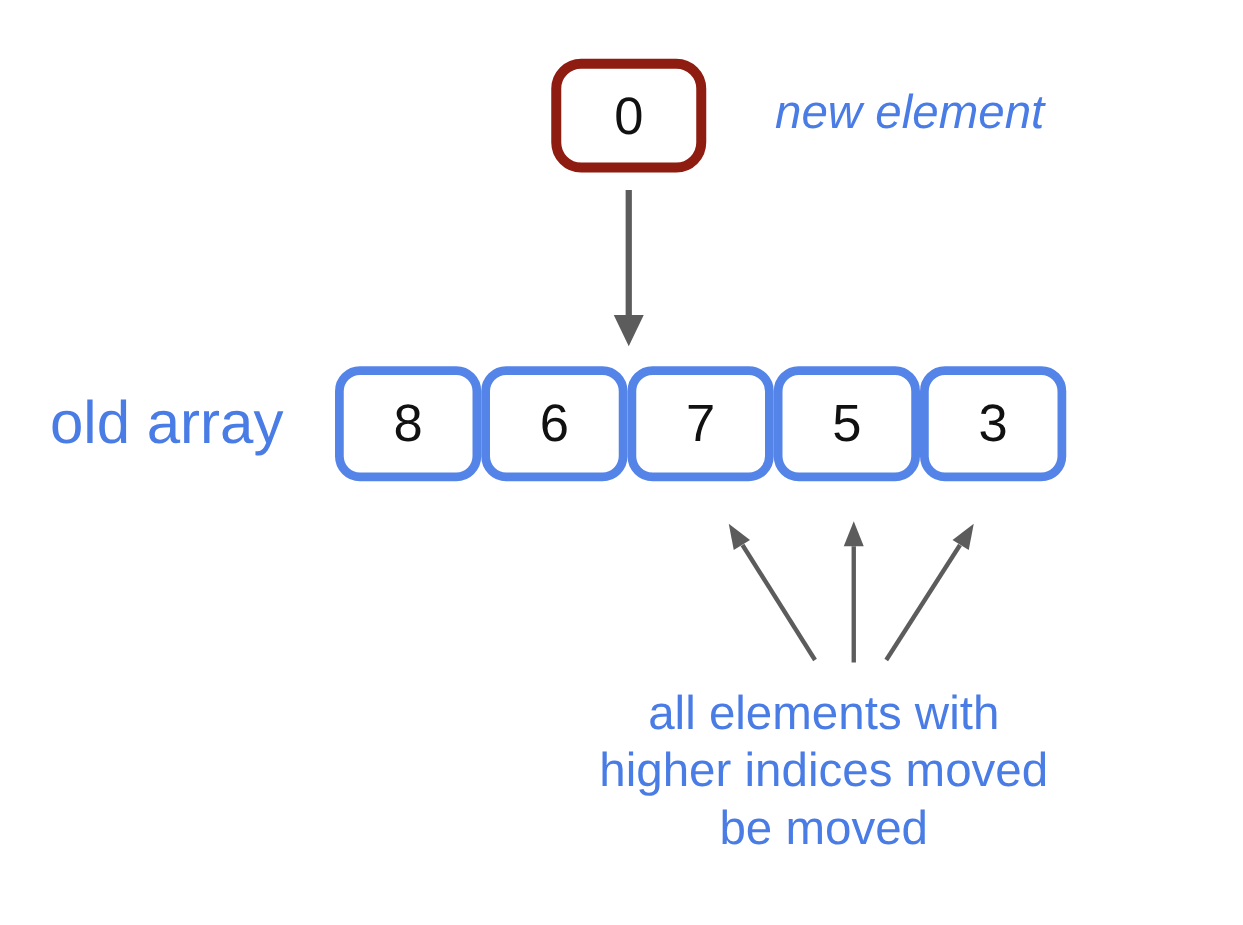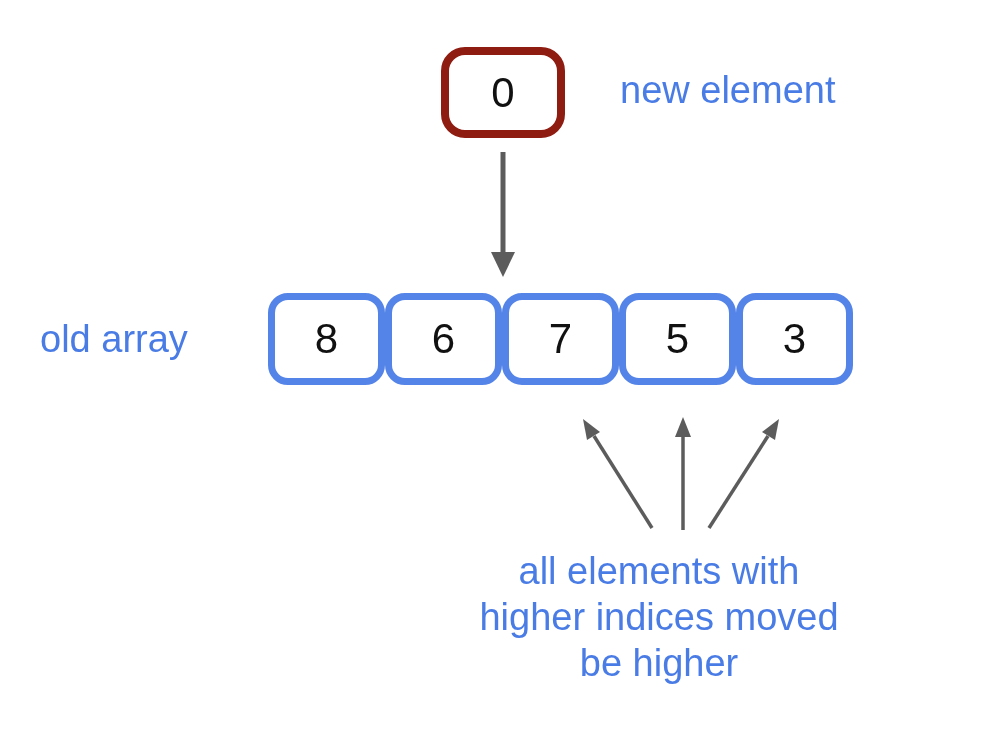--- a/index.html
+++ b/index.html
@@ -47,20 +47,21 @@
     color: var(--value_black, #111111);
   }
   .new-element-label {
     position: absolute;
     left: 620px;
     top: 69px;
     font-size: 38px;
     line-height: 42px;
     color: var(--label_blue, #4a7ce6);
     white-space: nowrap;
+    font-style: italic;
   }
   .array-row {
     position: absolute;
     left: 268px;
     top: 293px;
     display: flex;
   }
   .array-cell {
     width: 117px;
     height: 92px;
@@ -73,21 +74,21 @@
     justify-content: center;
     font-size: 42px;
     color: var(--value_black, #111111);
   }
   .old-array-label {
     position: absolute;
     left: 40px;
     top: 317px;
     width: 168px;
     text-align: left;
-    font-size: 38px;
+    font-size: 48px;
     line-height: 44px;
     color: var(--label_blue, #4a7ce6);
     white-space: nowrap;
   }
   .shift-annotation {
     position: absolute;
     left: 439px;
     top: 548px;
     width: 440px;
     text-align: center;
@@ -134,16 +135,16 @@
     <div class="array-cell">7</div>
     <div class="array-cell">5</div>
     <div class="array-cell">3</div>
   </div>
 
   <div class="old-array-label">old array</div>
 
   <div class="shift-annotation">
     <div>all elements with</div>
     <div>higher indices moved</div>
-    <div>be higher</div>
+    <div>be moved</div>
   </div>
 
 </div>
 
 </body></html>

